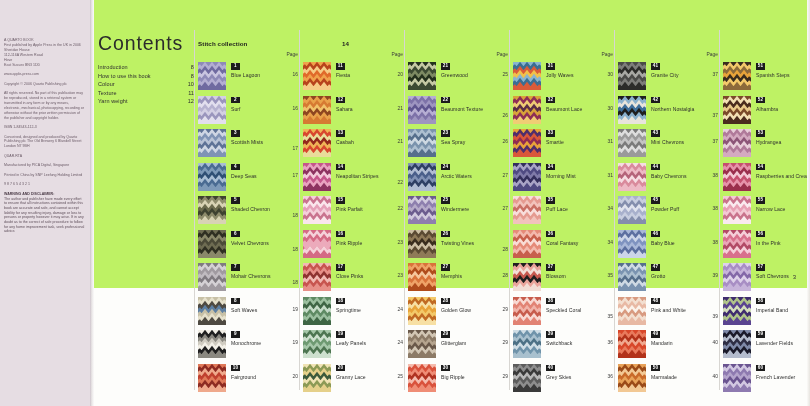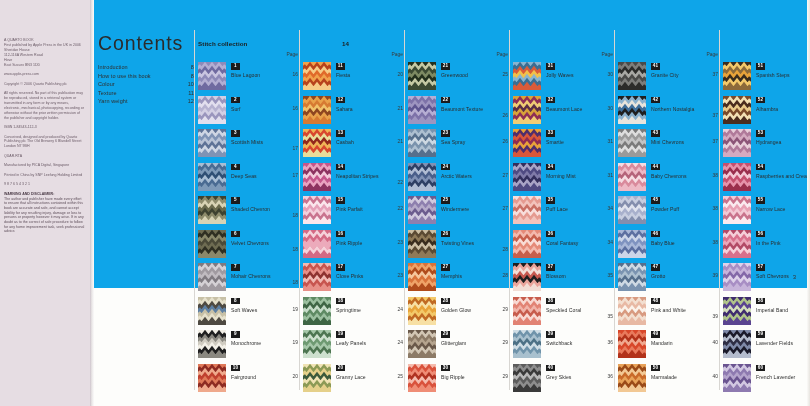--- a/index.html
+++ b/index.html
@@ -48,21 +48,21 @@
     left: 90px; top: 0;
     width: 4px; height: 406px;
     background: linear-gradient(to right,#cdc3cb 0%, #e9e6e6 45%, #fbfafa 100%);
   }
 
   
   #right-page {
     position: absolute;
     left: 94px; top: 0;
     width: 716px; height: 288px;
-    background: #0ea5e9;
+    background: #bef264;
     padding-left: 33px;
   }
 
   #contents-head {
     position: absolute;
     left: 4px; top: 32px;
     width: 96px;
   }
   #contents-title {
     font-size: 19.5px;

